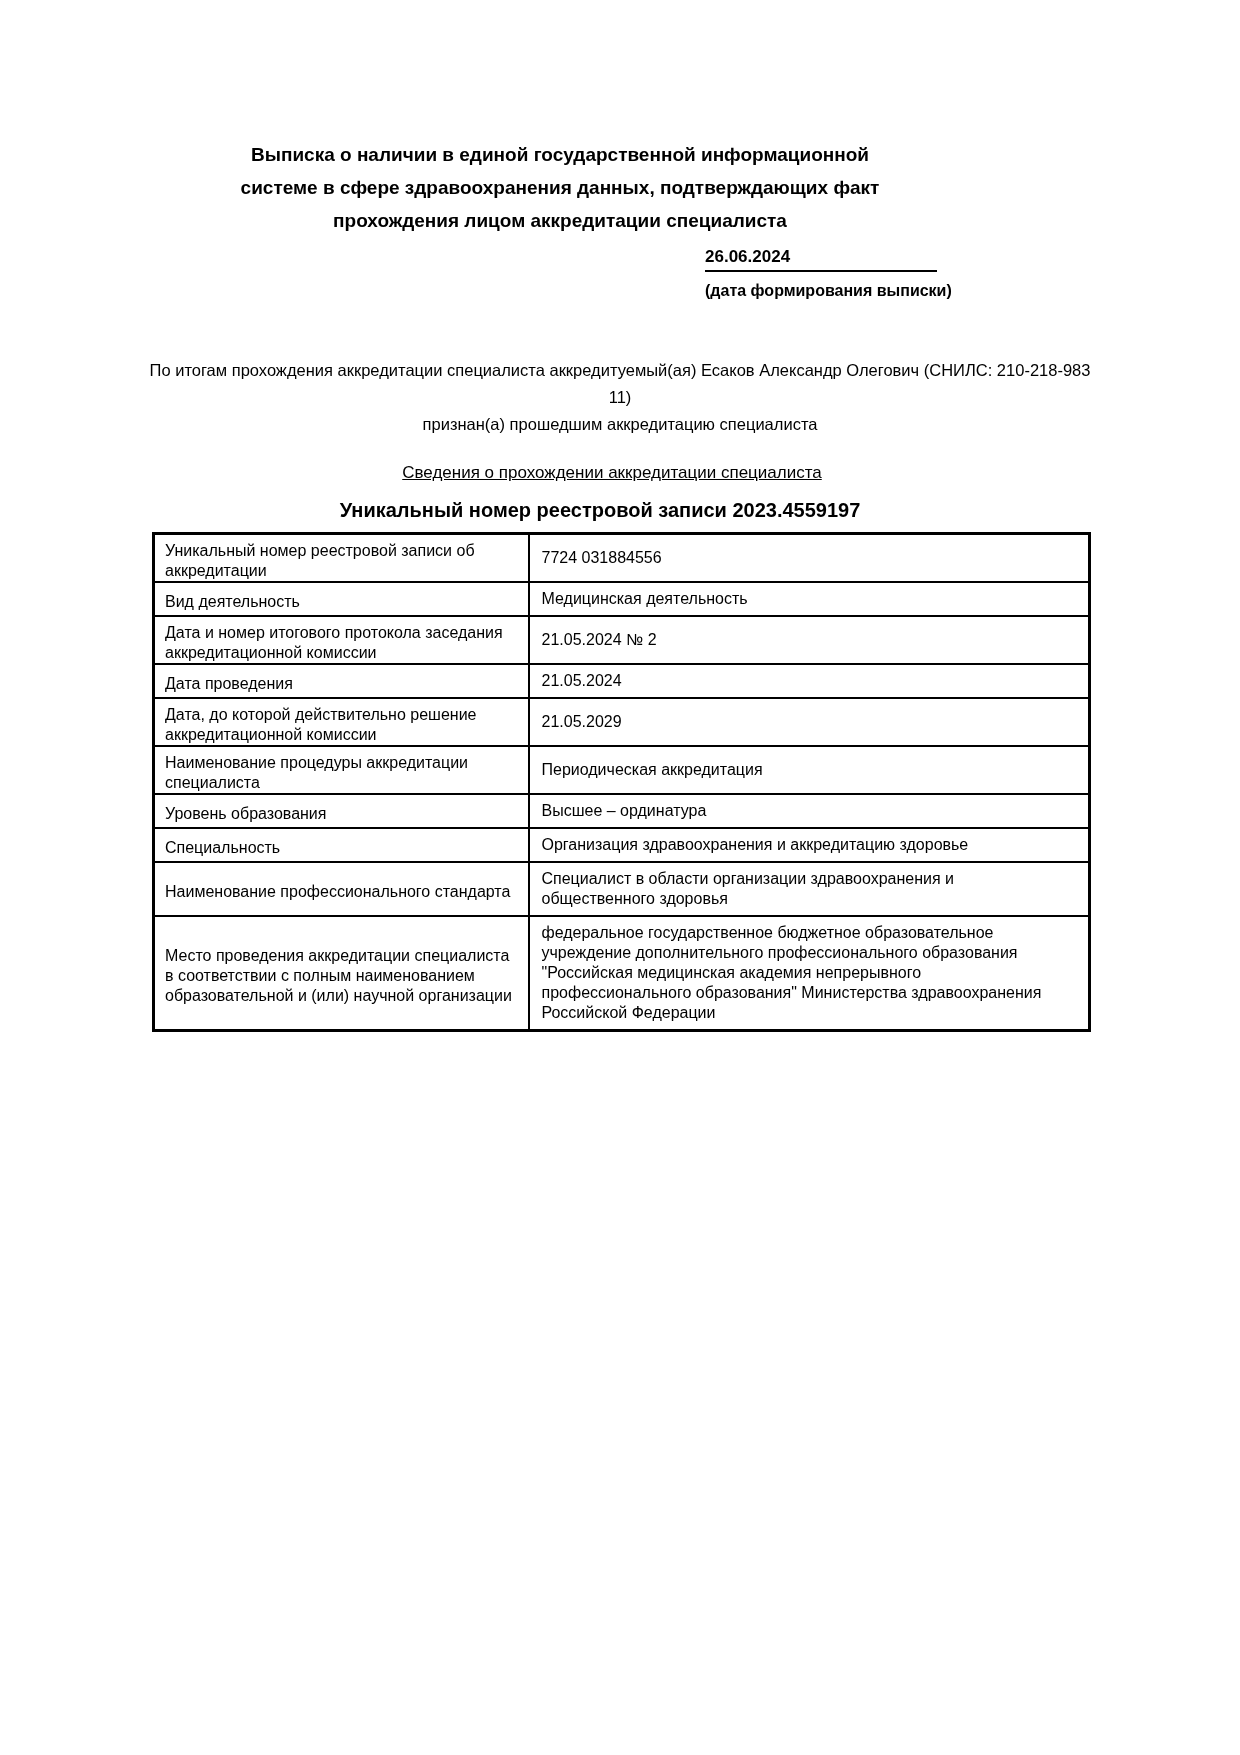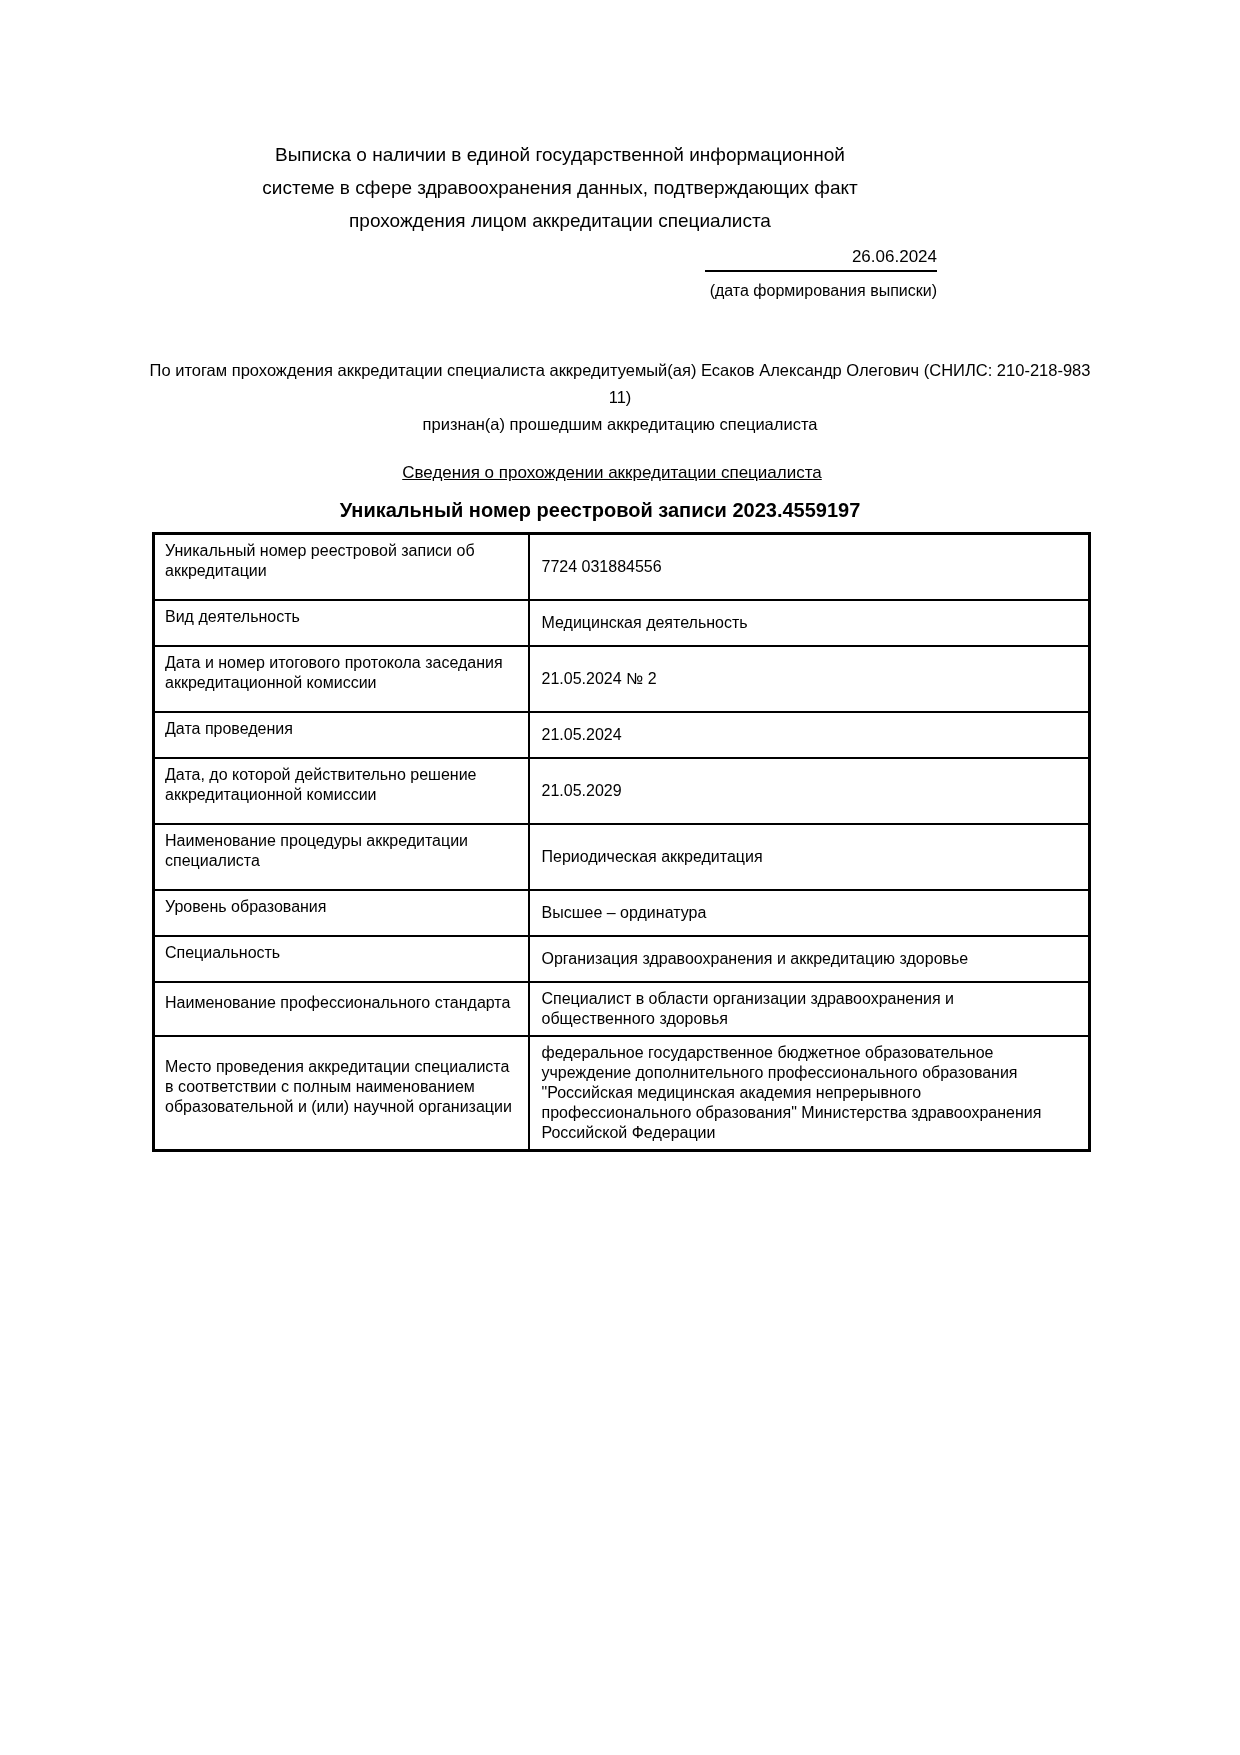--- a/index.html
+++ b/index.html
@@ -17,27 +17,28 @@
     overflow:hidden;
   }
   .page{width:1240px;height:1755px;background:var(--bg);}
   .doc-title{
     margin:138px 0 0 150px;
     width:820px;
     text-align:center;
   }
   .doc-title .title-line{
     font-size:19px;
-    font-weight:normal;
+    font-weight:bold;
     line-height:33px;
   }
   .date-block{
     margin:10px 0 0 705px;
     width:232px;
-    text-align:right;
+    text-align:left;
+    font-weight:bold;
   }
   .date-value{
     display:block;
     font-size:17px;
     line-height:20px;
     padding-bottom:3px;
     border-bottom:2px solid var(--border);
   }
   .date-caption{
     display:block;
@@ -75,21 +76,21 @@
     margin:10px 0 0 152px;
     width:936px;
     border:3px solid var(--border);
   }
   .acc-table td{
     border:2px solid var(--border);
     vertical-align:middle;
     font-size:16px;
     line-height:20px;
   }
-  .acc-table td.label-cell{padding:6px 8px 18px 10px;}
+  .acc-table td.label-cell{padding:6px 8px 0 10px;}
   .acc-table td.value-cell{padding:6px 28px 6px 12px;}
   .col-label{width:375px;}
   .col-value{width:561px;}
 </style>
 </head>
 <body>
 
 <div class="page">
 
   <div class="doc-title">

